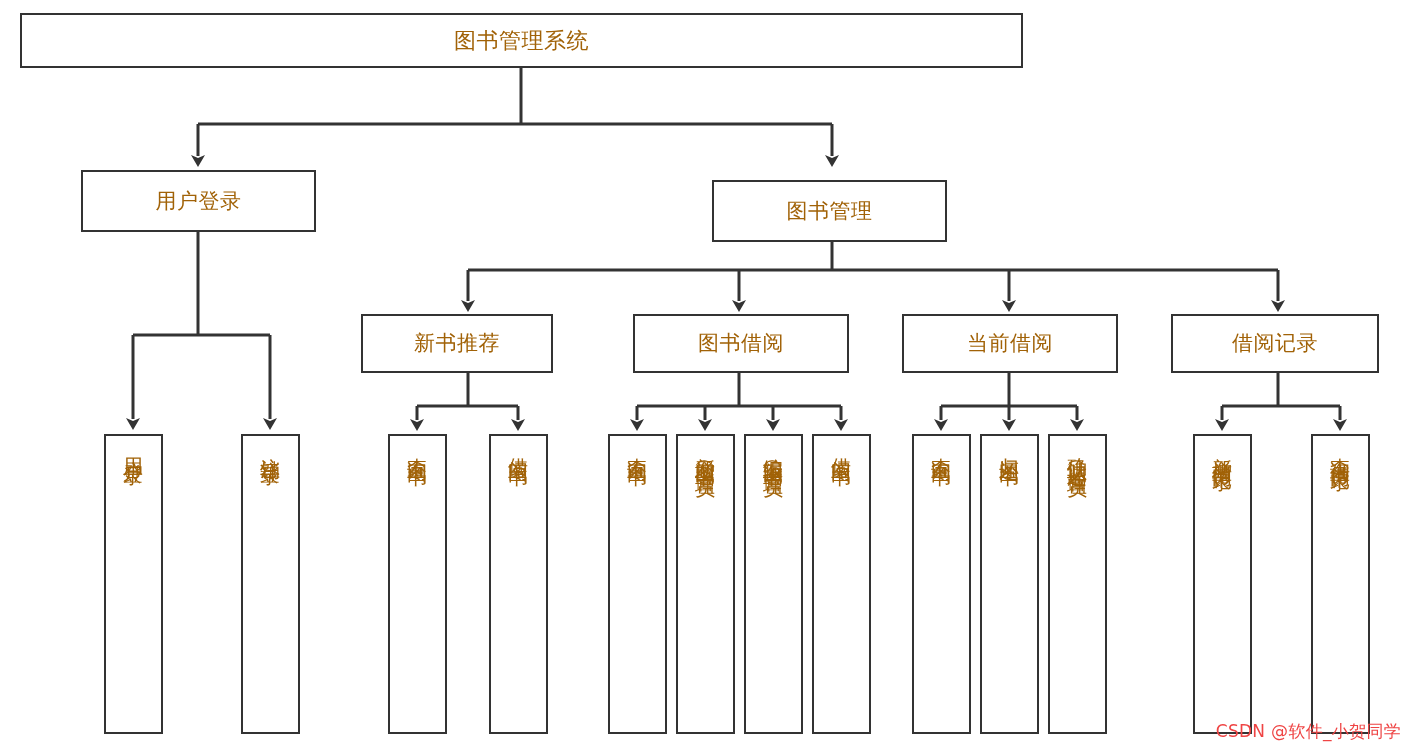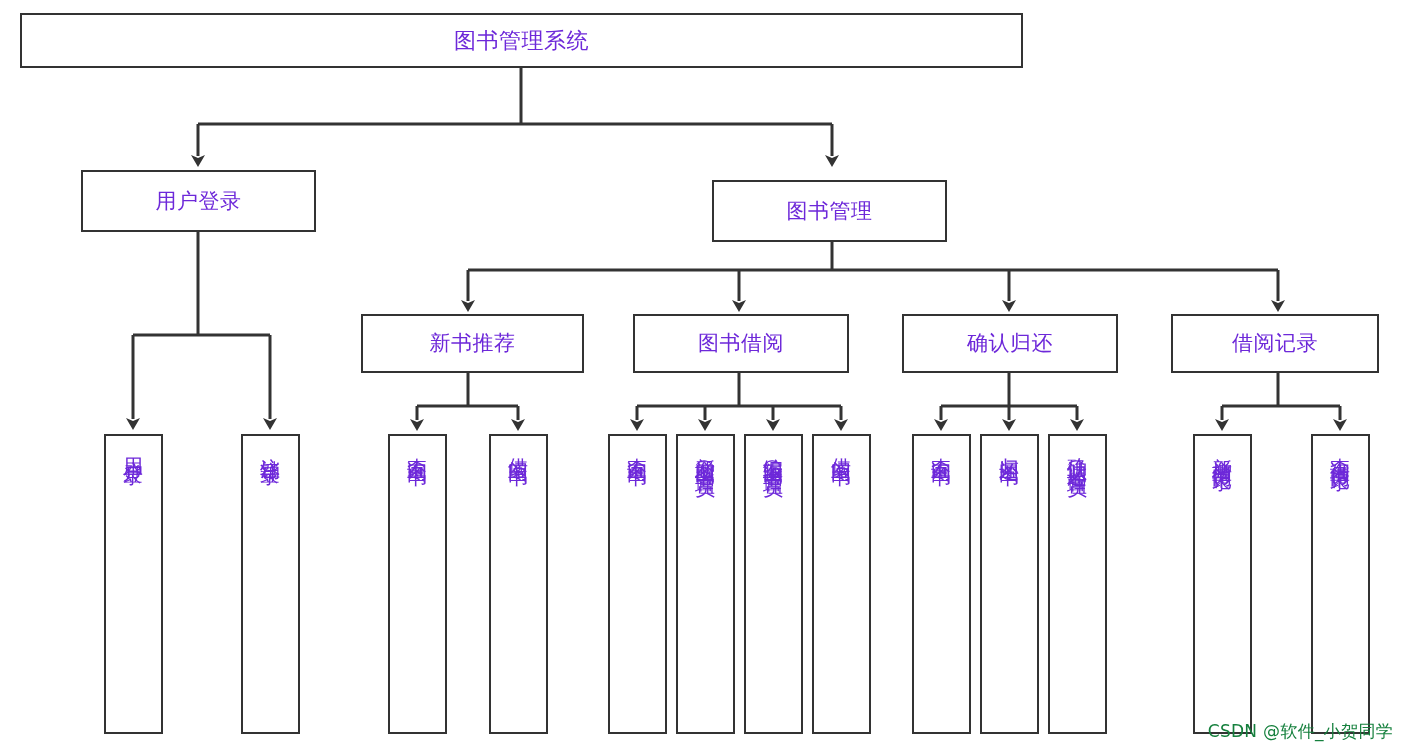--- a/index.html
+++ b/index.html
@@ -33,21 +33,21 @@
     background: #ffffff;
     border: 2px solid #333333;
     display: flex;
     align-items: center;
     justify-content: center;
     z-index: 2;
   }
   .node-label {
     font-size: 21px;
     line-height: 1.18;
-    color: #6d28d9;
+    color: #a16207;
     letter-spacing: 0.5px;
     white-space: nowrap;
     text-align: center;
   }
   .node.root .node-label { font-size: 22px; }
   .node.level2 .node-label { font-size: 21px; }
   .node.level3 .node-label { font-size: 21px; }
   
   .node.leaf {
     align-items: flex-start;
@@ -58,24 +58,24 @@
     writing-mode: vertical-rl;
     text-orientation: upright;
     font-size: 20px;
     letter-spacing: 3px;
     line-height: 1;
     white-space: normal;
     max-height: 100%;
   }
   .watermark {
     position: absolute;
-    right: 12px;
+    right: 4px;
     bottom: 4px;
     font-size: 17px;
-    color: #15803d;
+    color: #ef4444;
     white-space: nowrap;
     z-index: 3;
     letter-spacing: 0.3px;
   }
 </style>
 </head>
 <body>
 
 <div id="canvas">
 
@@ -134,30 +134,30 @@
   </div>
 
   <div class="node level2" style="left:81px; top:170px; width:235px; height:62px;">
     <span class="node-label">用户登录</span>
   </div>
 
   <div class="node level2" style="left:712px; top:180px; width:235px; height:62px;">
     <span class="node-label">图书管理</span>
   </div>
 
-  <div class="node level3" style="left:361px; top:314px; width:223px; height:59px;">
+  <div class="node level3" style="left:361px; top:314px; width:192px; height:59px;">
     <span class="node-label">新书推荐</span>
   </div>
 
   <div class="node level3" style="left:633px; top:314px; width:216px; height:59px;">
     <span class="node-label">图书借阅</span>
   </div>
 
   <div class="node level3" style="left:902px; top:314px; width:216px; height:59px;">
-    <span class="node-label">确认归还</span>
+    <span class="node-label">当前借阅</span>
   </div>
 
   <div class="node level3" style="left:1171px; top:314px; width:208px; height:59px;">
     <span class="node-label">借阅记录</span>
   </div>
 
   <div class="node leaf" style="left:104px; top:434px; width:59px; height:300px;">
     <span class="node-label">用户登录</span>
   </div>
 

